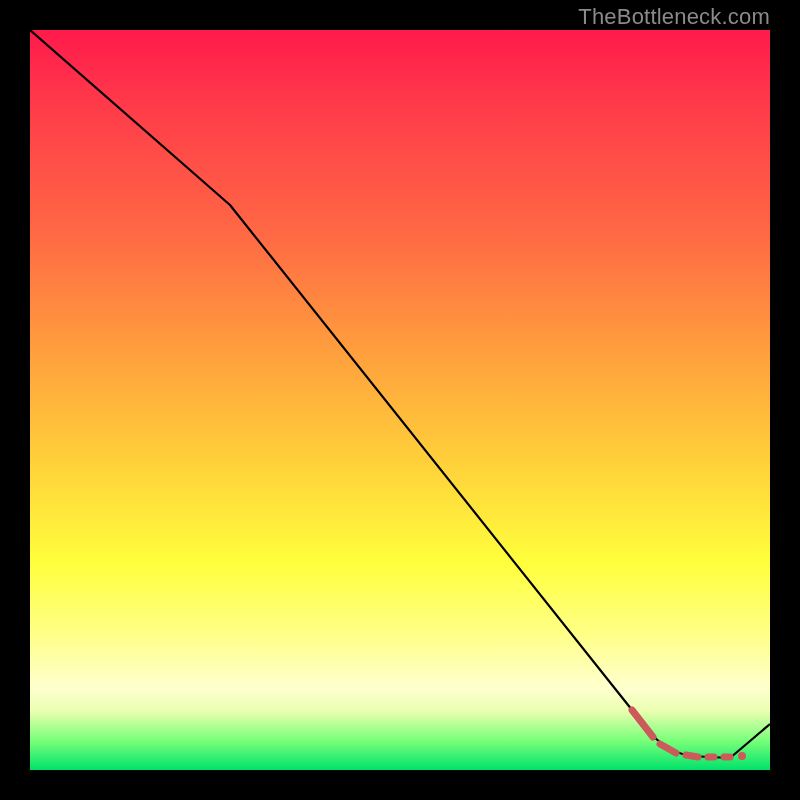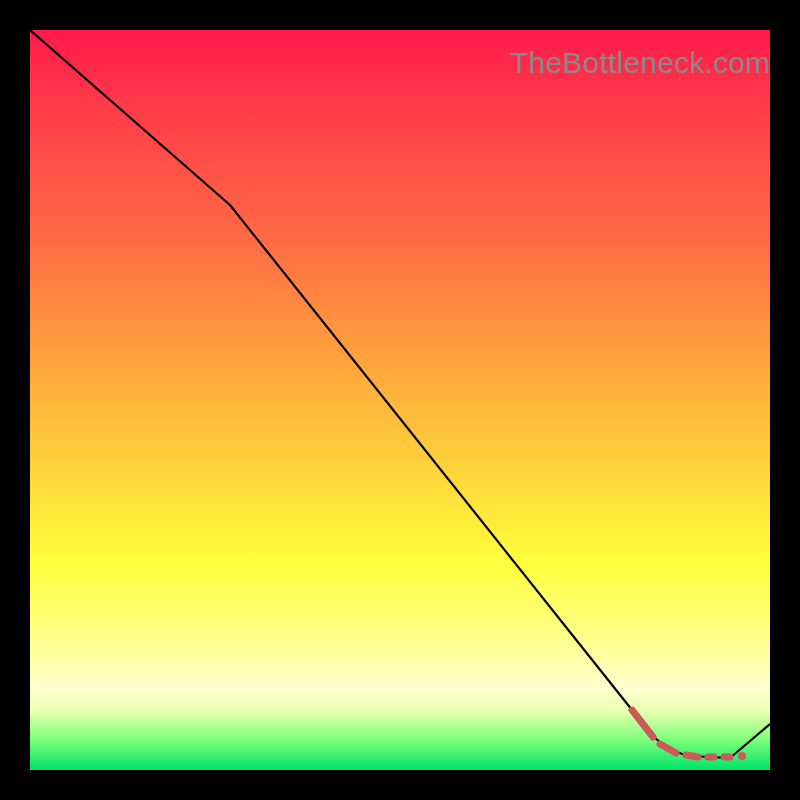--- a/index.html
+++ b/index.html
@@ -39,24 +39,23 @@
       #eaffb0 92%,
       #7aff7a 96%,
       #00e26a 100%
     );
   }
   .watermark {
     position: absolute;
     top: 4px;
     right: 30px;
     color: #8a8a8a;
-    font-size: 30px;
+    font-size: 22px;
     letter-spacing: 0.2px;
     user-select: none;
-    margin-top: 42px;
   }
   svg.curve {
     position: absolute;
     top: 0;
     left: 0;
     width: 740px;
     height: 740px;
   }
   .curve-line {
     fill: none;

